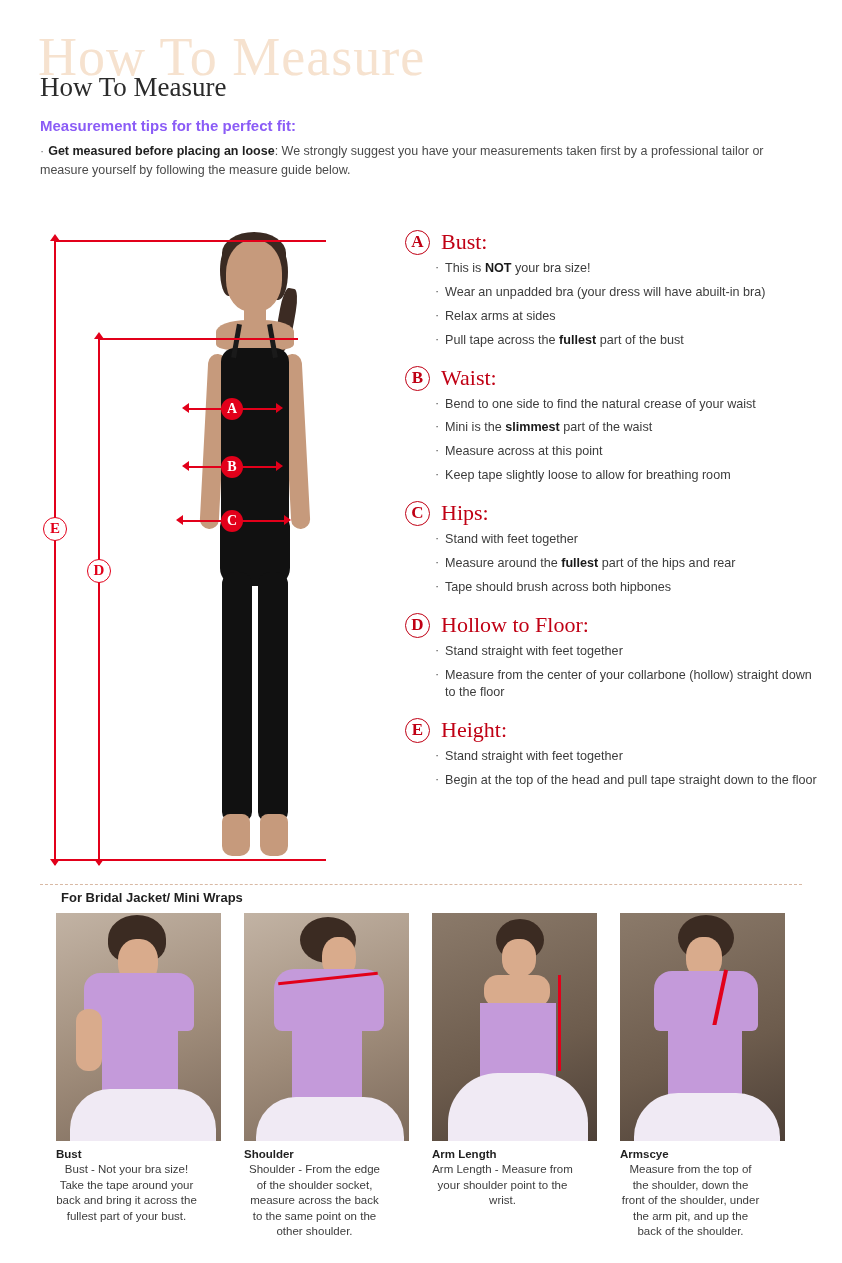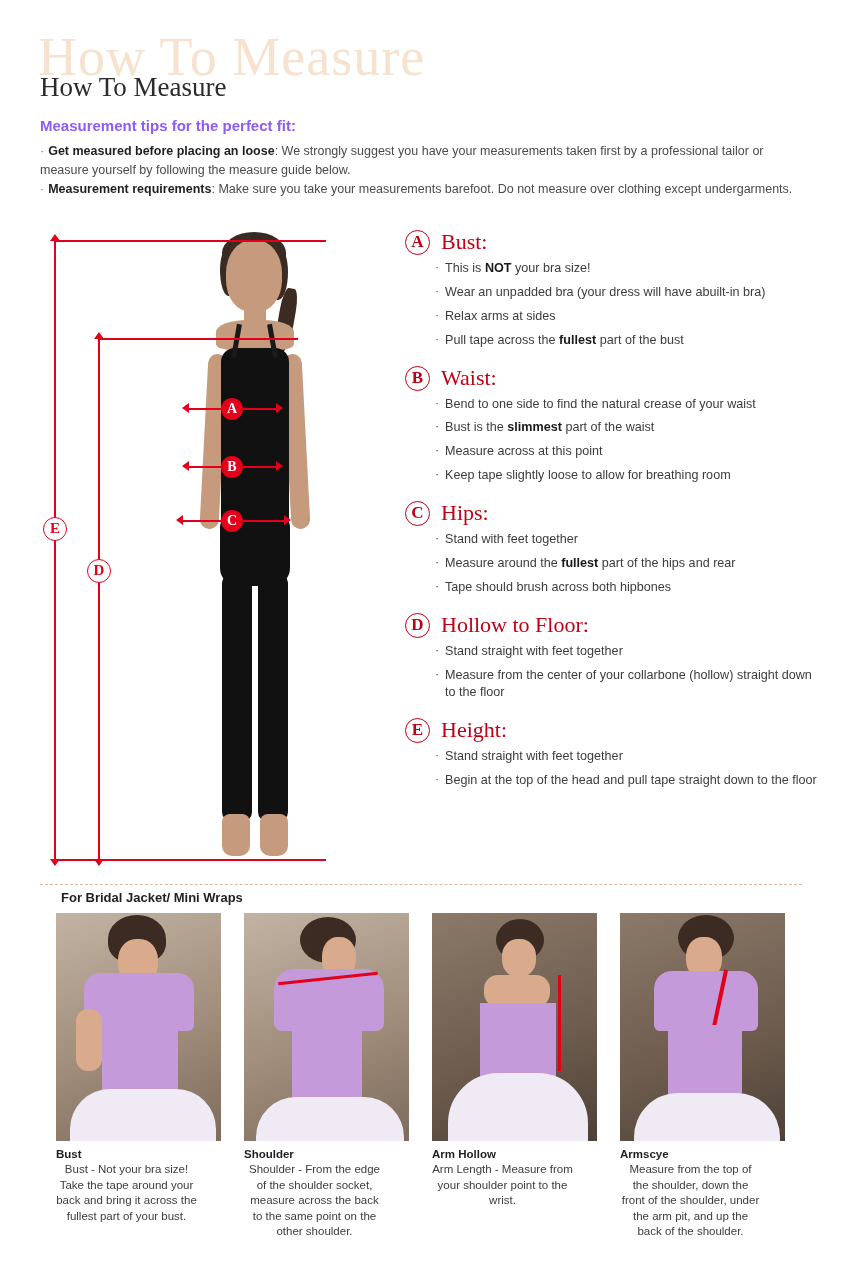--- a/index.html
+++ b/index.html
@@ -245,23 +245,20 @@
 <body>
 
 <div class="page">
 
   <div class="ghost-title">How To Measure</div>
   <div class="main-title">How To Measure</div>
   <div class="tips-head">Measurement tips for the perfect fit:</div>
 
   <div class="tip" id="tip-0">
     <span class="bullet">·</span><b>Get measured before placing an loose</b><span>: We strongly suggest you have your measurements taken first by a professional tailor or measure yourself by following the measure guide below.</span>
-  </div>
-  <div class="tip" id="tip-1">
-    <span class="bullet">·</span><b>Measurement requirements</b><span>: Make sure you take your measurements barefoot. Do not measure over clothing except undergarments.</span>
   </div>
 
   <div class="figure-panel">
 
     <div class="model">
       <div class="sk hair-top"></div>
       <div class="sk hair-side-l"></div>
       <div class="sk hair-side-r"></div>
       <div class="sk head"></div>
       <div class="sk hair-tail"></div>
@@ -327,21 +324,21 @@
       </ul>
     </div>
 
     <div class="sec">
       <div class="sec-head">
         <span class="sec-letter">B</span>
         <span class="sec-title">Waist:</span>
       </div>
       <ul>
         <li><span>Bend to one side to find the natural crease of your waist</span><b></b><span></span></li>
-        <li><span>Bust is the </span><b>slimmest</b><span> part of the waist</span></li>
+        <li><span>Mini is the </span><b>slimmest</b><span> part of the waist</span></li>
         <li><span>Measure across at this point</span><b></b><span></span></li>
         <li><span>Keep tape slightly loose to allow for breathing room</span><b></b><span></span></li>
       </ul>
     </div>
 
     <div class="sec">
       <div class="sec-head">
         <span class="sec-letter">C</span>
         <span class="sec-title">Hips:</span>
       </div>
@@ -412,21 +409,21 @@
     <div class="card c2">
       <div class="card-img">
         <div class="bg-wall dark"></div>
         <div class="hairdk" style="left:64px; top:6px; width:48px; height:42px; border-radius:50%;"></div>
         <div class="skin" style="left:70px; top:26px; width:34px; height:38px; border-radius:45%;"></div>
         <div class="skin" style="left:52px; top:62px; width:66px; height:32px; border-radius:14px;"></div>
         <div class="dresslav" style="left:48px; top:90px; width:76px; height:76px;"></div>
         <div class="redline" style="left:126px; top:62px; width:3px; height:96px;"></div>
         <div class="dresswhite" style="left:16px; top:160px; width:140px; height:72px; border-radius:50px 50px 0 0;"></div>
       </div>
-      <div class="card-title">Arm Hollow</div>
+      <div class="card-title">Arm Length</div>
       <div class="card-text">Arm Length - Measure from your shoulder point to the wrist.</div>
     </div>
 
     <div class="card c3">
       <div class="card-img">
         <div class="bg-wall dark"></div>
         <div class="hairdk" style="left:58px; top:2px; width:56px; height:46px; border-radius:50%;"></div>
         <div class="skin" style="left:66px; top:24px; width:36px; height:42px; border-radius:45%;"></div>
         <div class="dresslav" style="left:34px; top:58px; width:104px; height:60px; border-radius:18px 18px 6px 6px;"></div>
         <div class="redline" style="left:96px; top:56px; width:4px; height:78px; transform:rotate(12deg);"></div>

